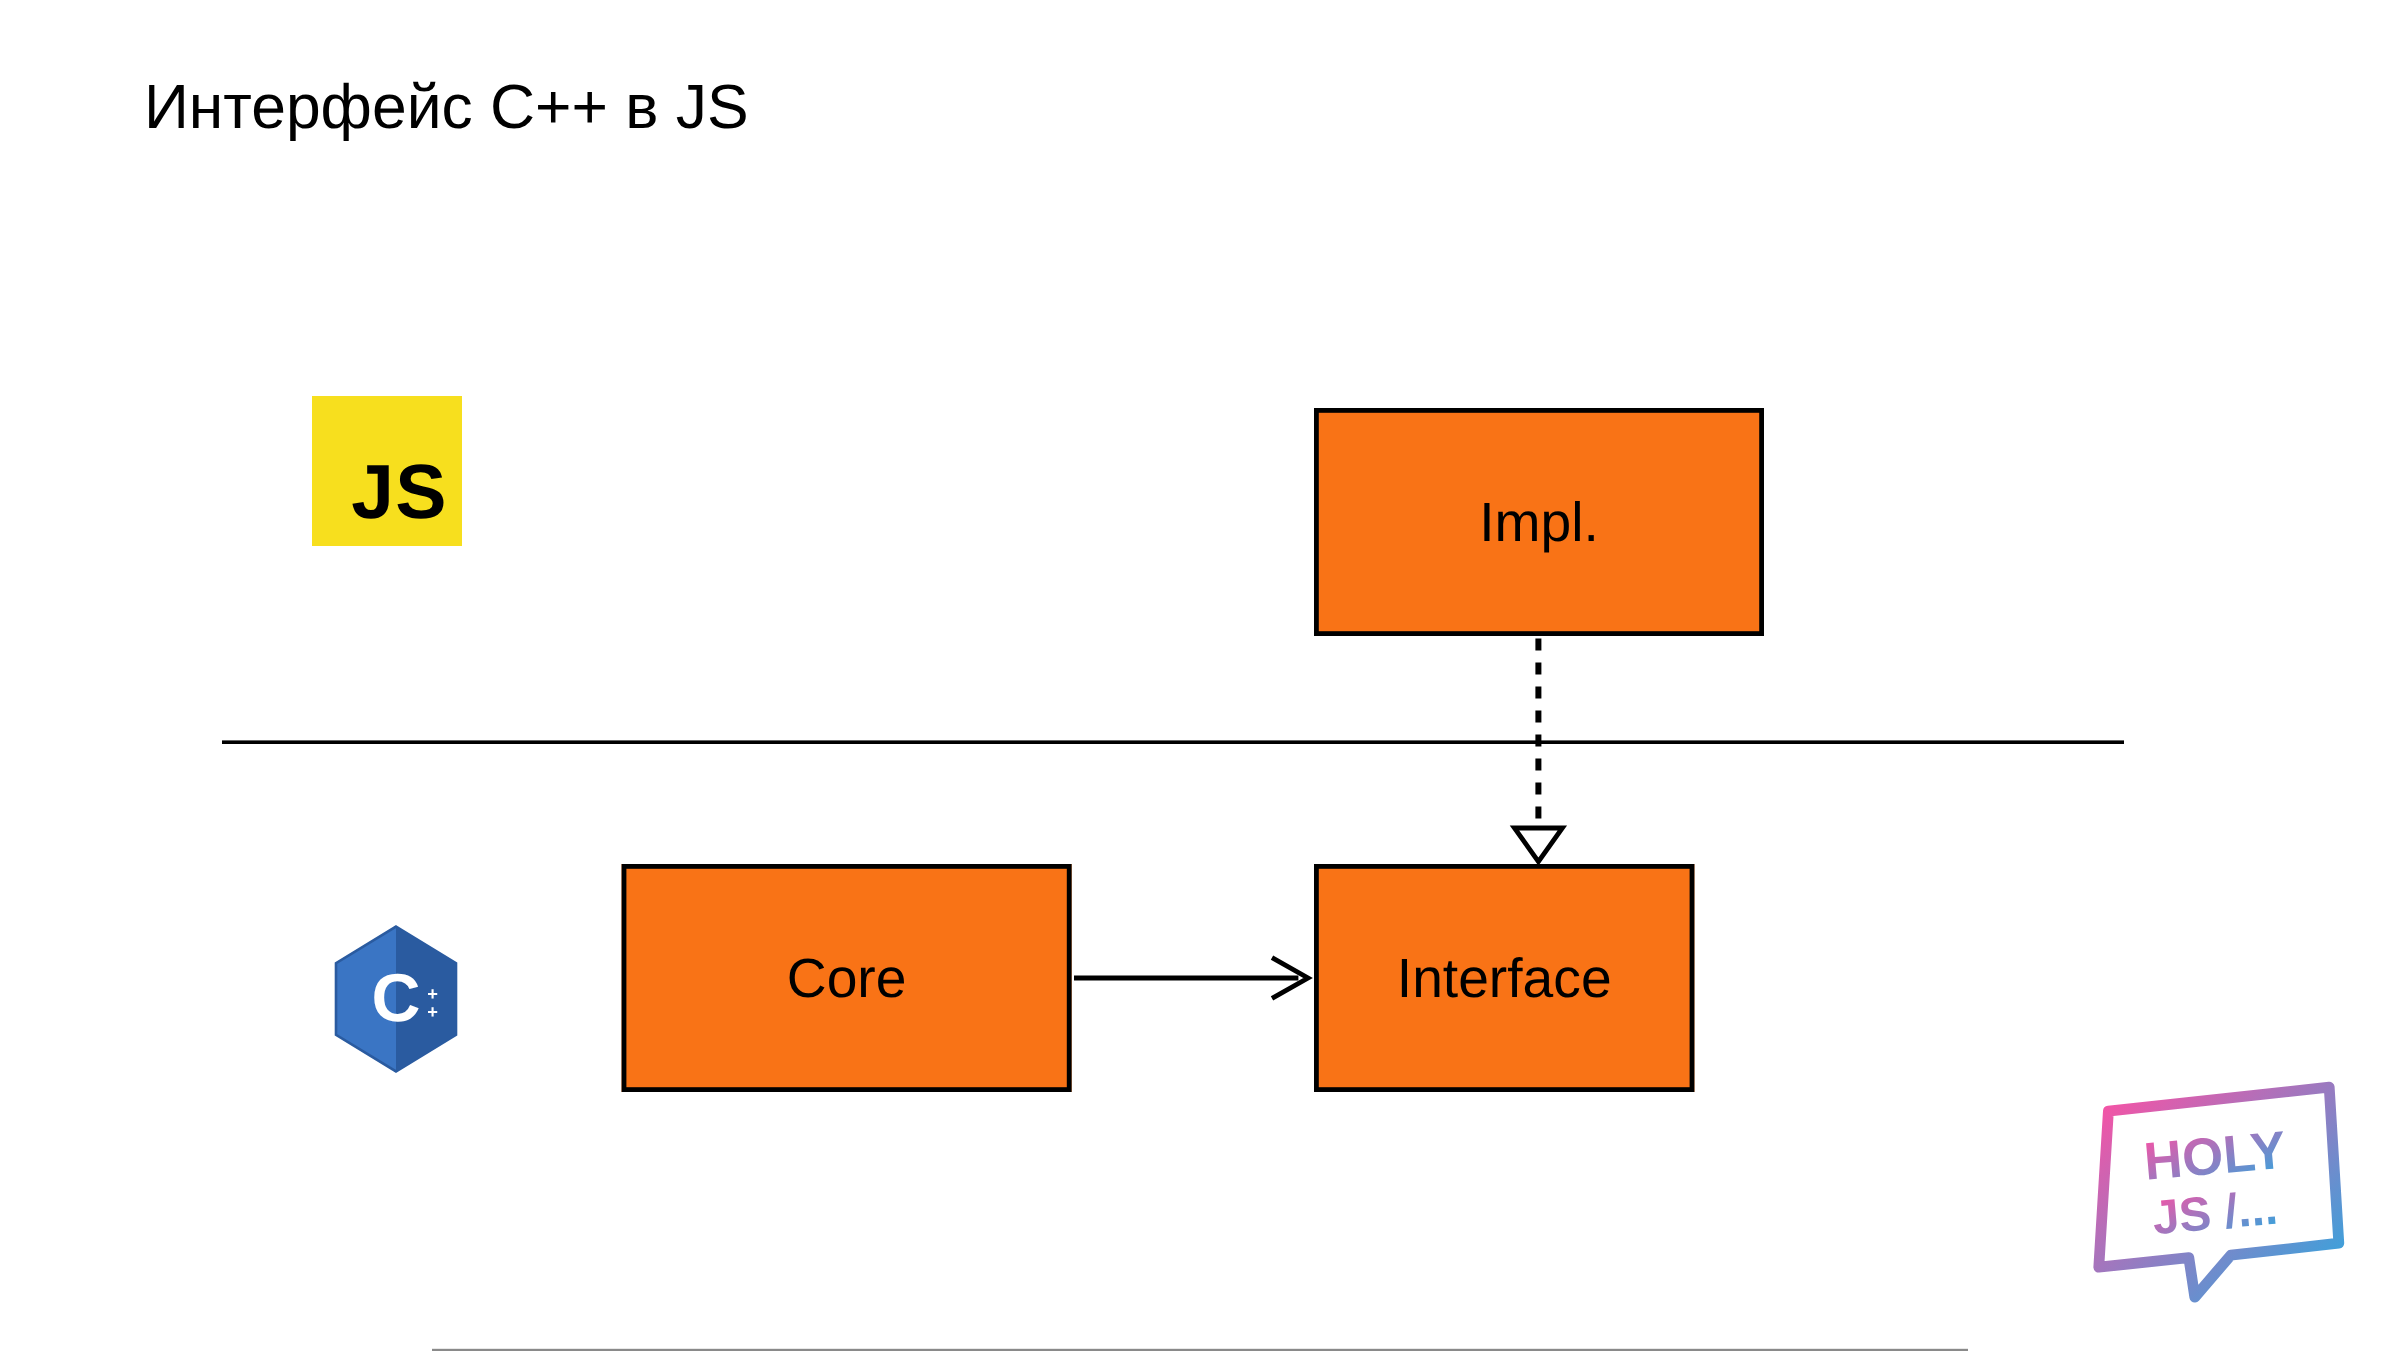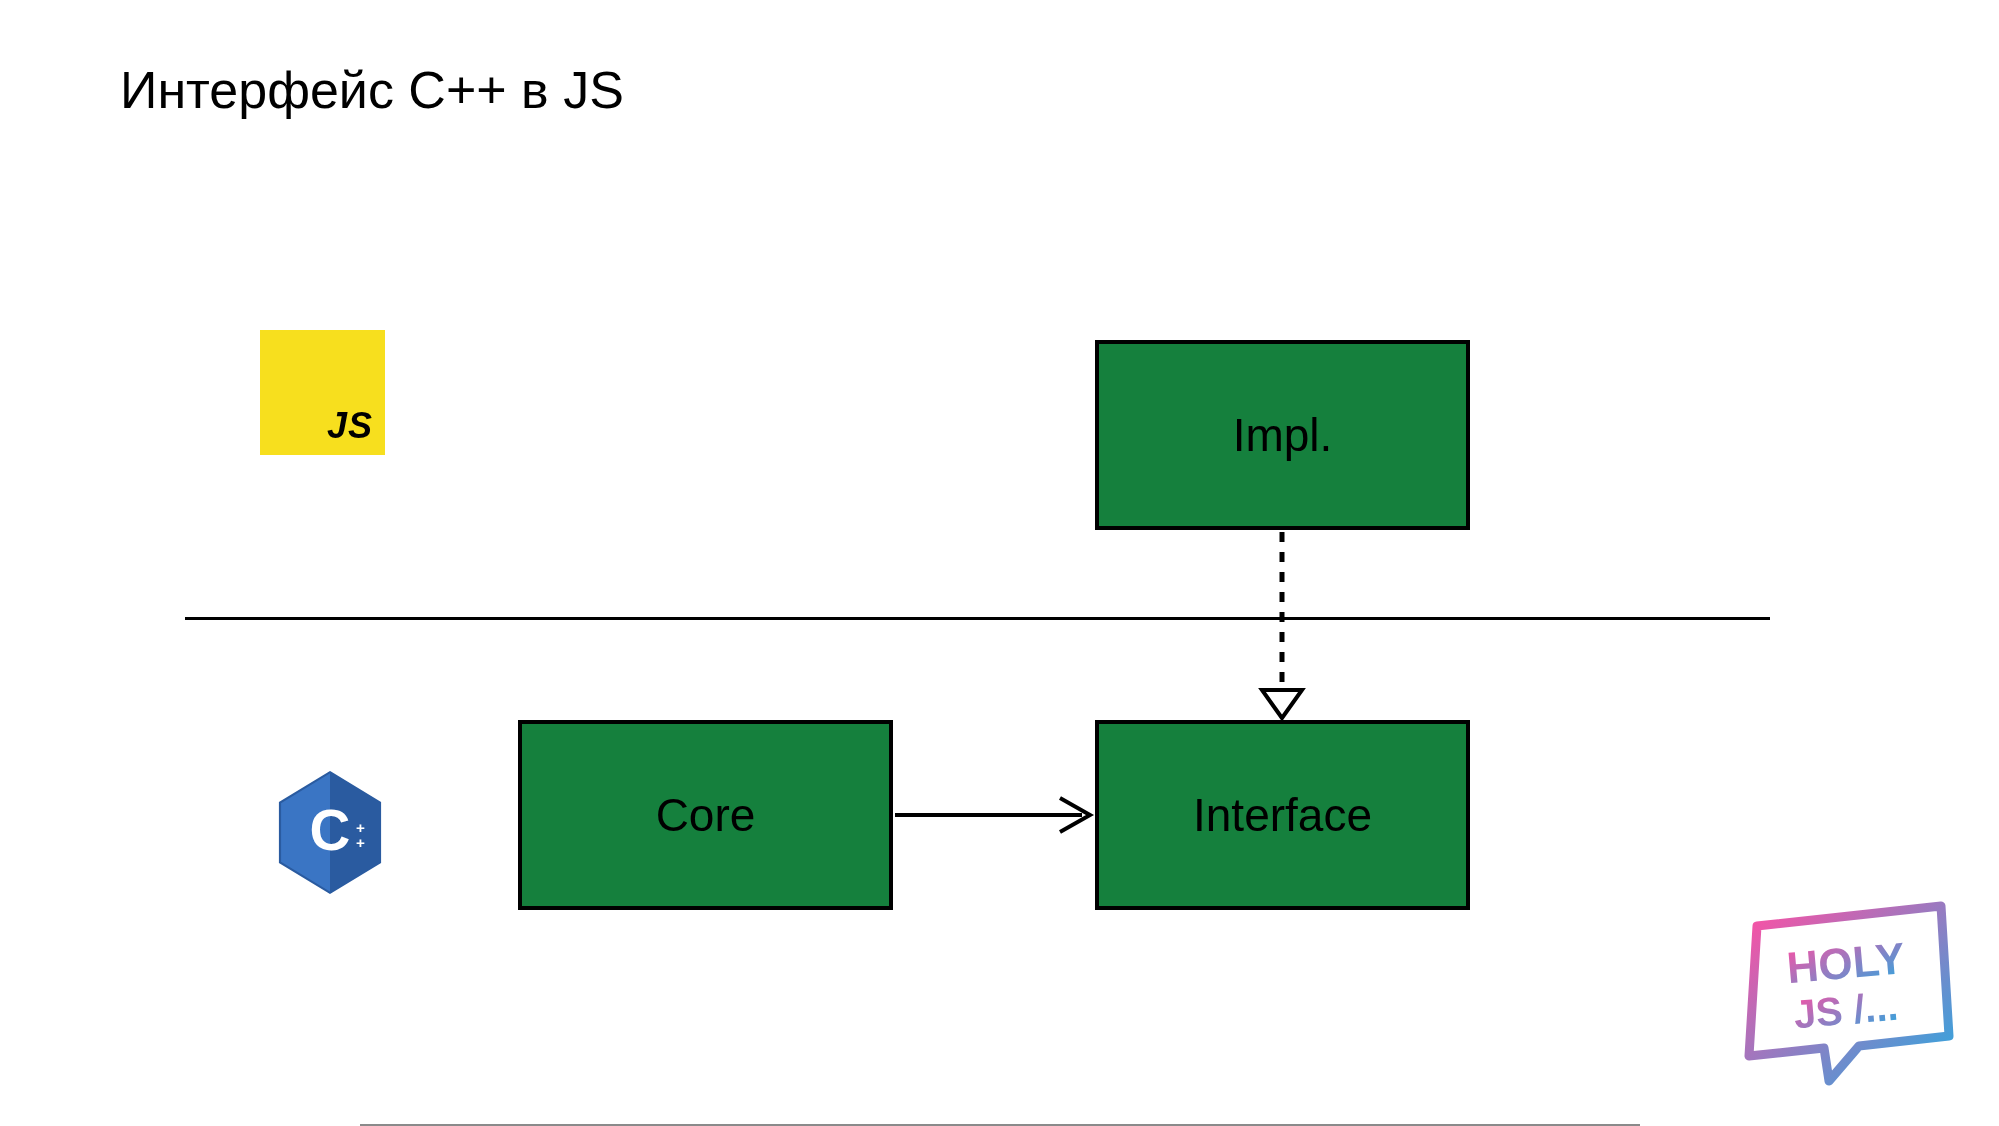--- a/index.html
+++ b/index.html
@@ -30,25 +30,24 @@
     width: 125px;
     height: 125px;
     background: #f7df1e;
     display: flex;
     align-items: flex-end;
     justify-content: flex-end;
     box-sizing: border-box;
     padding: 8px 12px;
   }
   .js-badge span {
-    font-size: 36px;
+    font-size: 64px;
     font-weight: 700;
     letter-spacing: 1px;
     color: #000;
-    font-style: italic;
   }
 
   
   .cpp-badge {
     position: absolute;
     left: 275px;
     top: 770px;
     width: 110px;
     height: 125px;
   }
@@ -64,21 +63,21 @@
     top: 617px;
     width: 1585px;
     height: 3px;
     background: #000;
   }
 
   
   .box {
     position: absolute;
     border: 4px solid #000;
-    background: #15803d;
+    background: #f97316;
     display: flex;
     align-items: center;
     justify-content: center;
     font-size: 46px;
     font-weight: 400;
     box-sizing: border-box;
   }
   .box-impl {
     left: 1095px;
     top: 340px;
@@ -87,21 +86,21 @@
   }
   .box-core {
     left: 518px;
     top: 720px;
     width: 375px;
     height: 190px;
   }
   .box-interface {
     left: 1095px;
     top: 720px;
-    width: 375px;
+    width: 317px;
     height: 190px;
   }
 
   
   .arrows {
     position: absolute;
     left: 0;
     top: 0;
     width: 1999px;
     height: 1126px;

